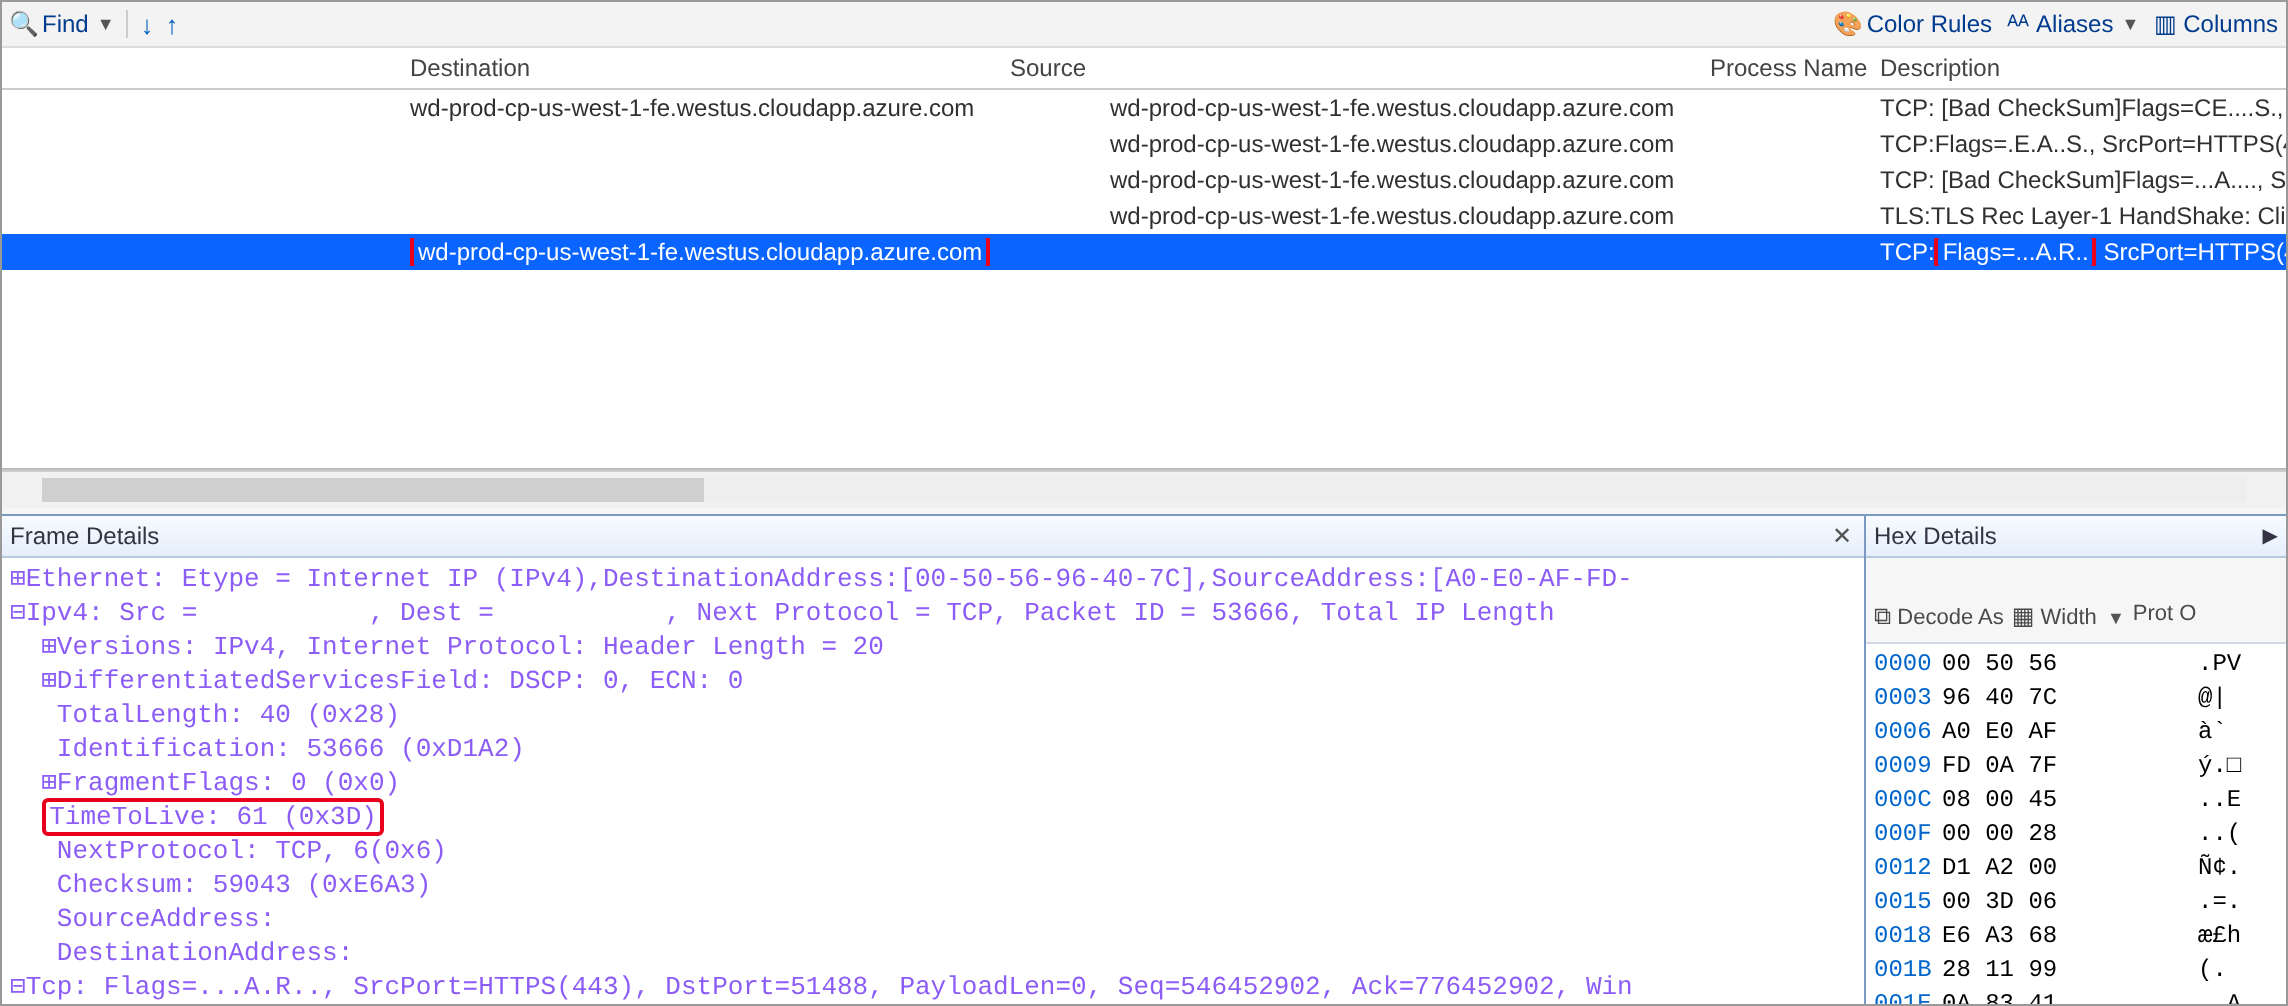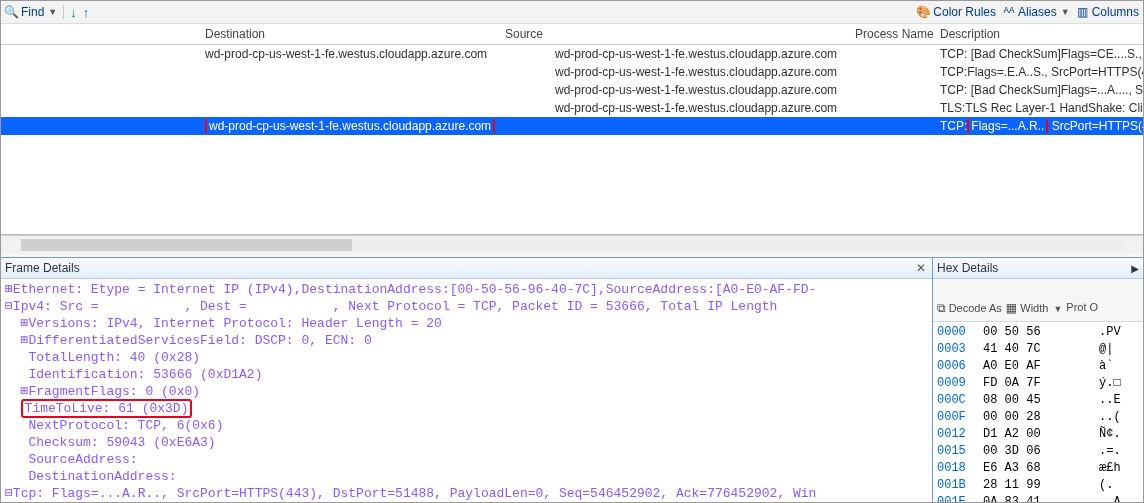--- a/index.html
+++ b/index.html
@@ -35,21 +35,21 @@
   .pane{display:flex;flex-direction:column;border-top:1px solid #7a9ac4;}
   .pane.left{flex:1;border-right:1px solid #7a9ac4;}
   .pane.right{width:210px;}
   .pane-head{height:20px;background:linear-gradient(#f7fbff,#e5eefb);border-bottom:1px solid #b8c9e2;display:flex;align-items:center;justify-content:space-between;padding:0 4px;font-size:12px;color:#334;}
   .close-x{width:14px;text-align:center;cursor:default;color:#555;}
   .pane-body{flex:1;overflow:hidden;background:#fff;font-family:Consolas,"Courier New",monospace;font-size:13px;line-height:17px;white-space:pre;color:#8b5cf6;padding:2px 4px;}
   .tree-line{display:block;}
   
   .hex-tools{height:20px;display:flex;align-items:flex-start;gap:4px;border-bottom:1px solid #d2d9e6;padding:0 4px;font-size:11px;color:#4a4a4a;margin-top:22px;}
   .hex-body{flex:1;overflow:hidden;background:#fff;font-family:Consolas,"Courier New",monospace;font-size:12px;line-height:17px;padding:2px 4px;}
-  .hex-row{display:flex;gap:12px;}
+  .hex-row{display:flex;gap:0;}
   .hex-off{color:#0066cc;width:34px;}
   .hex-bytes{color:#000;flex:1;}
   .hex-asc{color:#000;width:40px;}
   .hex-sel{background:#0a64ff;color:#fff;padding:0 1px;margin-left:24px;}
   .tb-ic{font-size:12px;}
   .divider{width:1px;height:14px;background:#ccc;}
 </style>
 </head>
 <body>
 
@@ -155,21 +155,21 @@
         <span>Prot O</span>
       </div>
       <div class="hex-body" id="hex-body">
           <div class="hex-row">
             <span class="hex-off">0000</span>
             <span class="hex-bytes">00 50 56</span>
             <span class="hex-asc">.PV</span>
           </div>
           <div class="hex-row">
             <span class="hex-off">0003</span>
-            <span class="hex-bytes">41 40 7C</span>
+            <span class="hex-bytes">96 40 7C</span>
             <span class="hex-asc">@|</span>
           </div>
           <div class="hex-row">
             <span class="hex-off">0006</span>
             <span class="hex-bytes">A0 E0 AF</span>
             <span class="hex-asc">à`</span>
           </div>
           <div class="hex-row">
             <span class="hex-off">0009</span>
             <span class="hex-bytes">FD 0A 7F</span>

